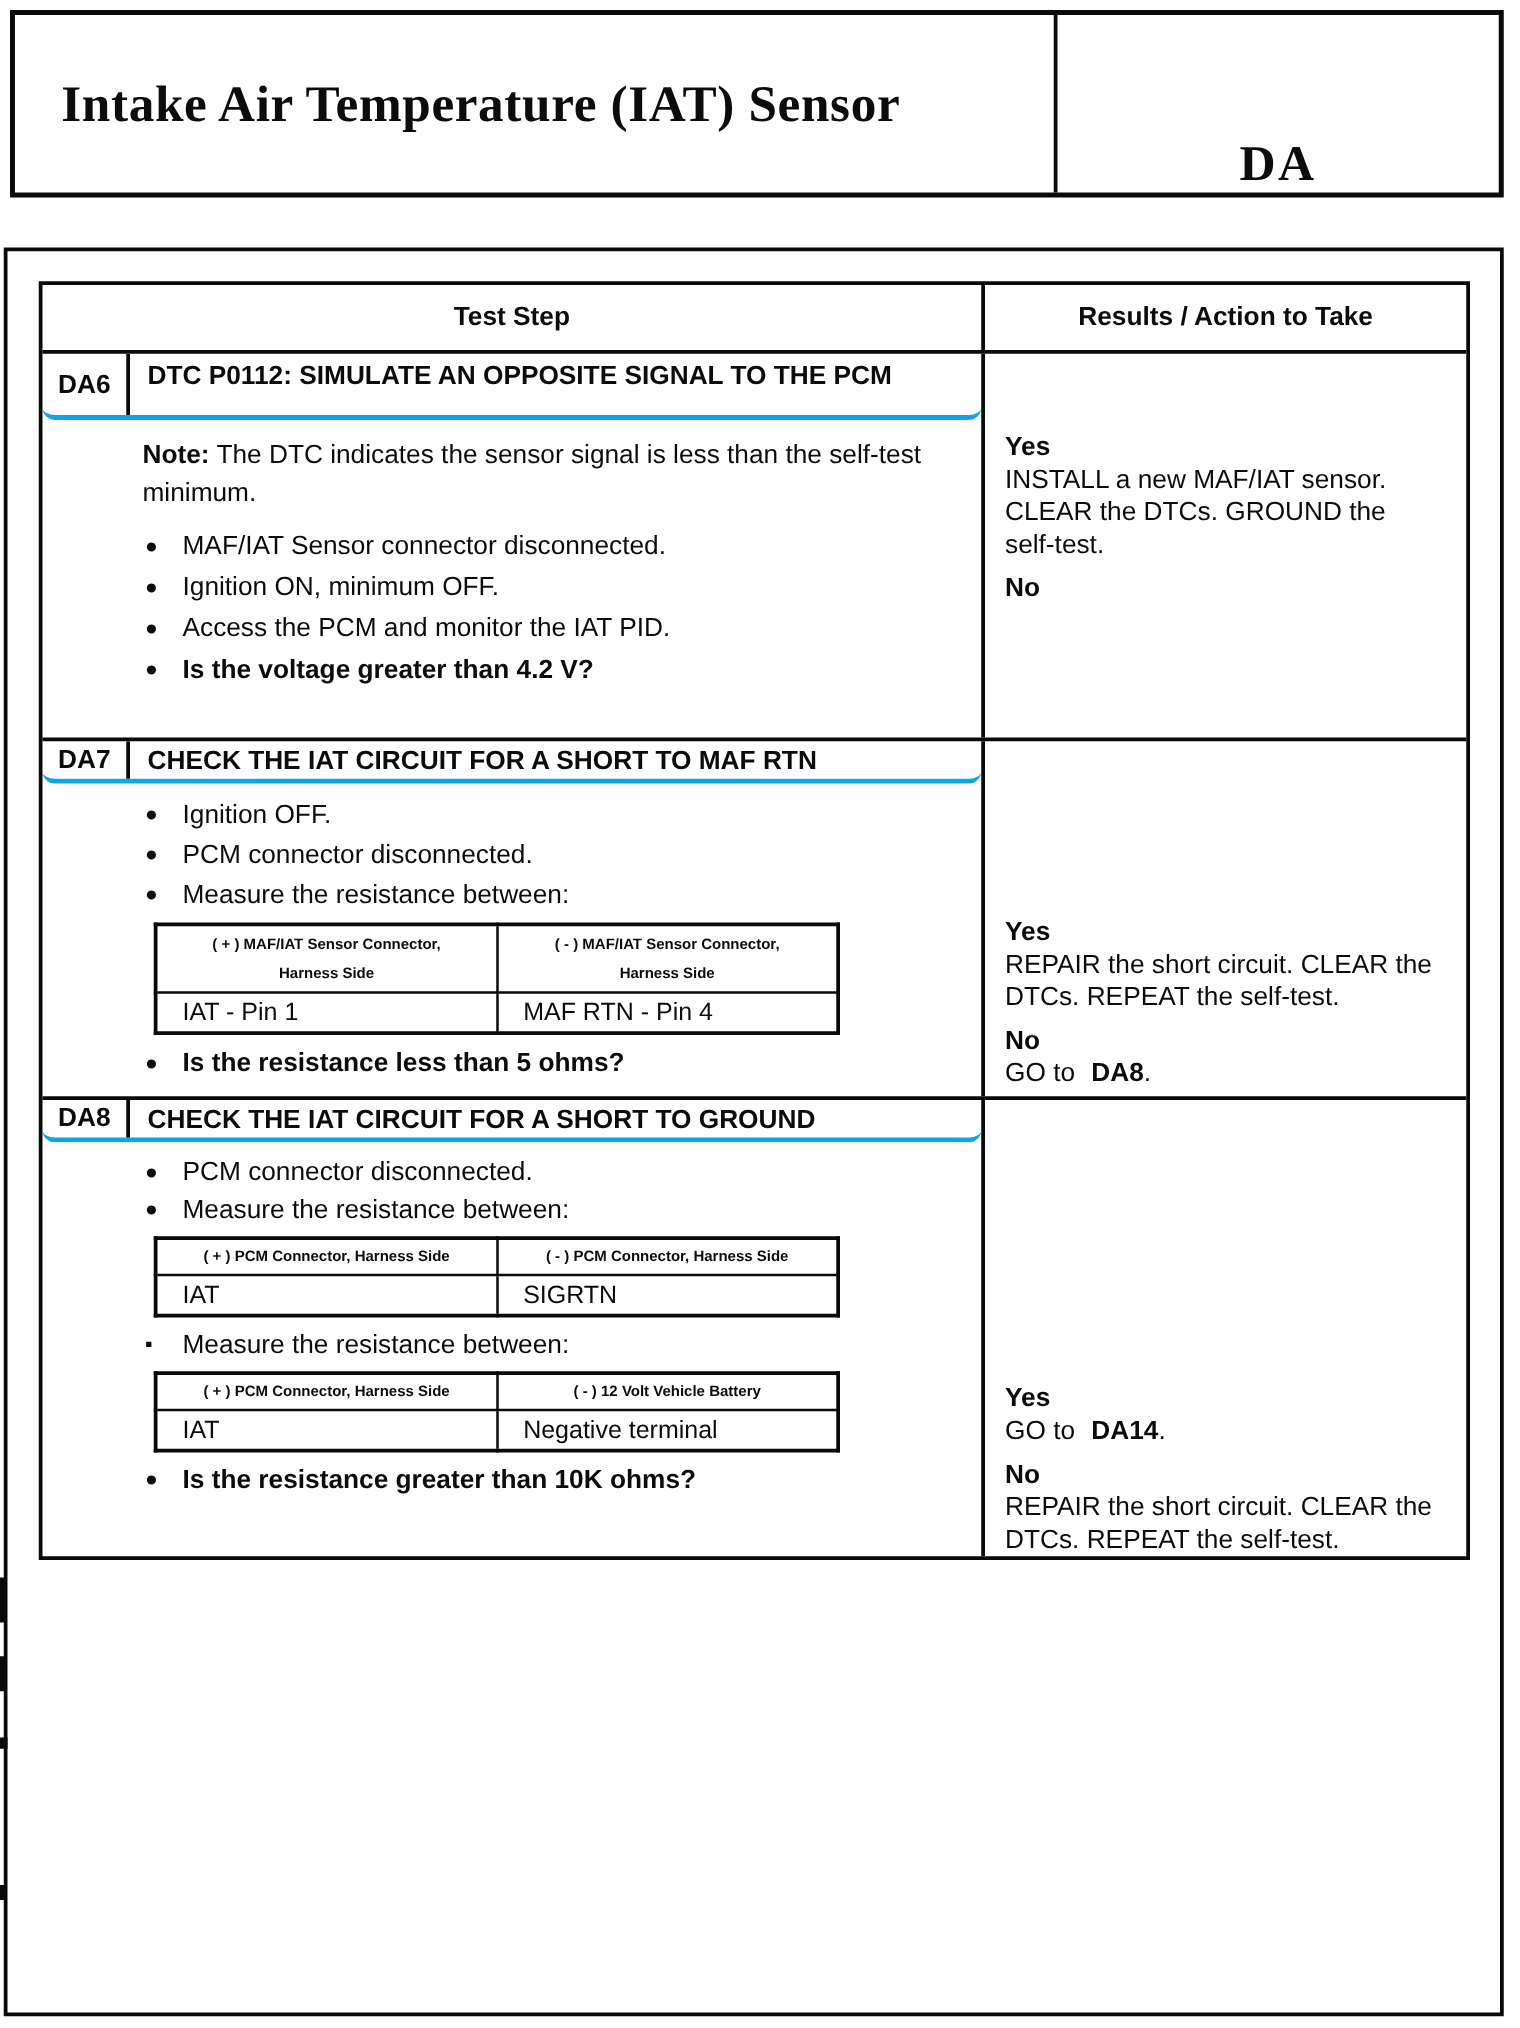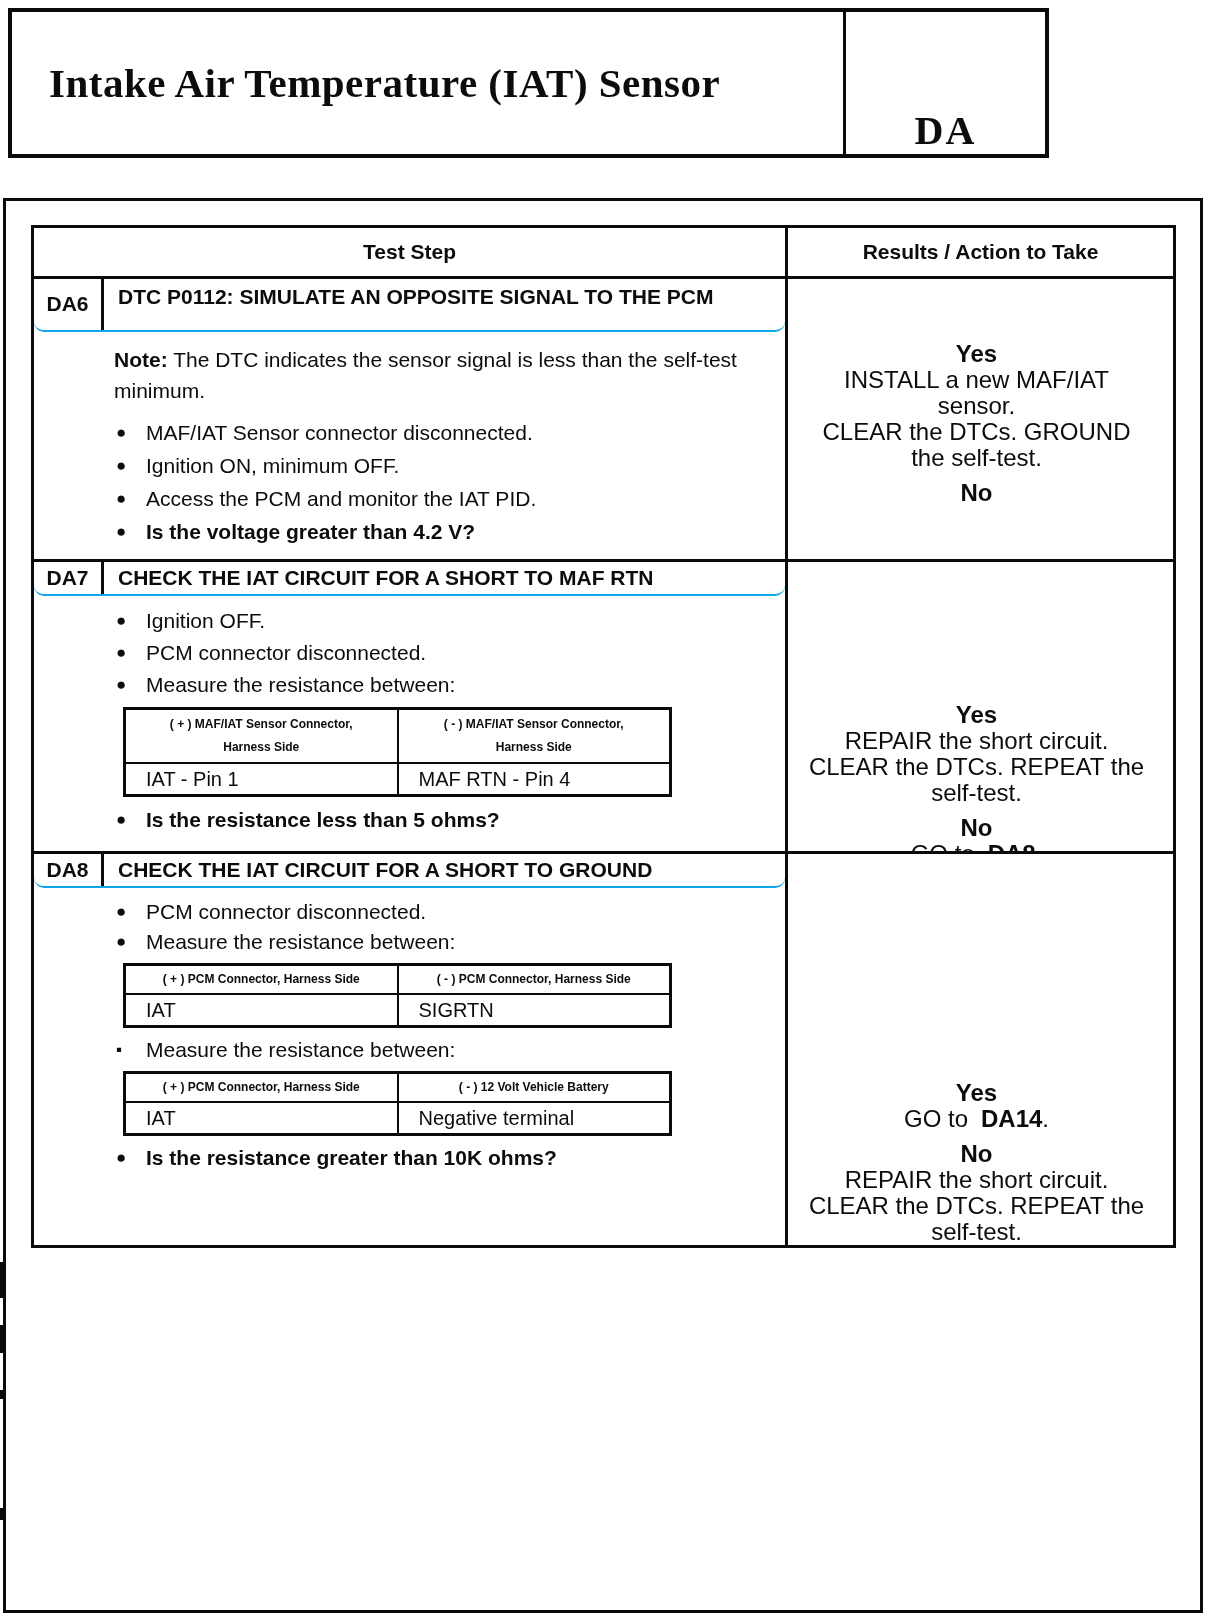--- a/index.html
+++ b/index.html
@@ -7,21 +7,21 @@
   body {
     position:relative;
     font-family:"Liberation Sans", sans-serif;
     color:#0c0c0c;
     overflow:hidden;
   }
 
   
   .title-box {
     position:absolute; left:8px; top:8px;
-    width:1041px; height:150px;
+    width:1195px; height:150px;
     border:4px solid #0a0a0a;
     display:flex;
   }
   .title-left {
     width:834px; border-right:3px solid #0a0a0a;
     display:flex; align-items:center;
     padding-left:37px;
   }
   .title-left span {
     font-family:"Liberation Serif", serif;
@@ -59,23 +59,23 @@
     font-weight:bold; font-size:21px;
   }
   .thead .hcell.left { border-right:3px solid #0a0a0a; }
 
   .section { display:grid; grid-template-columns:754px 1fr; }
   .sec-da6 { height:313px; }
   .sec-da7 { height:292px; border-top:3px solid #0a0a0a; }
   .sec-da8 { flex:1; border-top:3px solid #0a0a0a; }
 
   .cell-left { border-right:3px solid #0a0a0a; overflow:hidden; }
-  .cell-right { overflow:hidden; padding:0 24px 0 16px; font-size:24px; line-height:26px;text-align:center; }
-
-  .step-title-row { display:flex; border-bottom:2px solid #0ea5e9;border-radius:10px; }
+  .cell-right { overflow:hidden; padding:0 24px 0 16px; font-size:21px; line-height:26px; }
+
+  .step-title-row { display:flex; border-bottom:4px solid #0ea5e9;border-radius:10px; }
   .step-id {
     width:70px; border-right:3px solid #0a0a0a;
     display:flex; align-items:center; justify-content:center;
     font-weight:bold; font-size:21px;
   }
   .step-title {
     flex:1; padding:5px 20px 5px 14px;
     font-weight:bold; font-size:21px; line-height:25px;
   }
   .sec-da6 .step-title-row { height:53px; }

